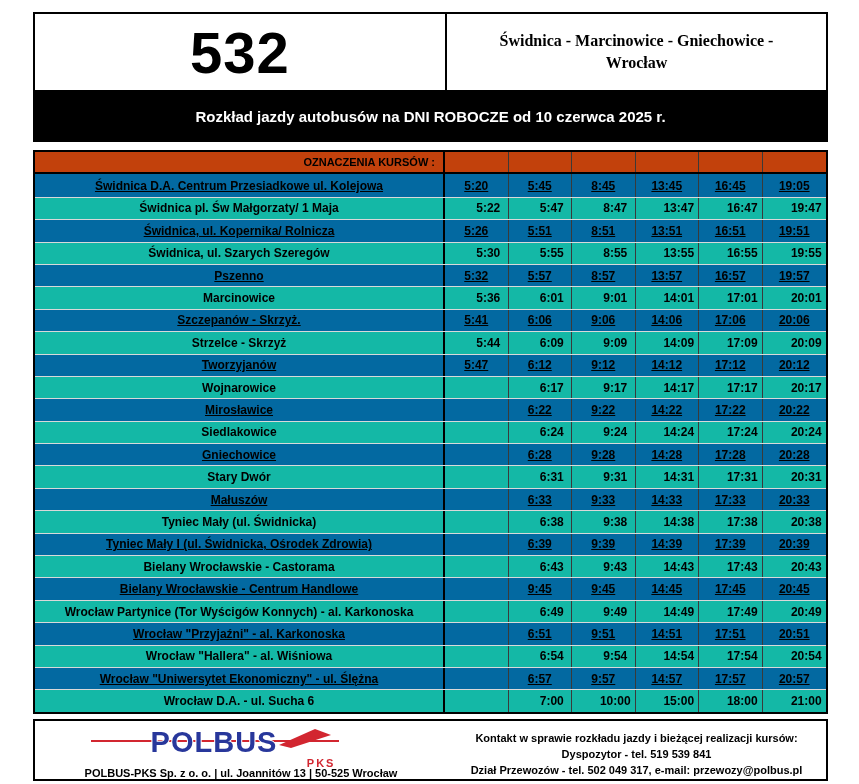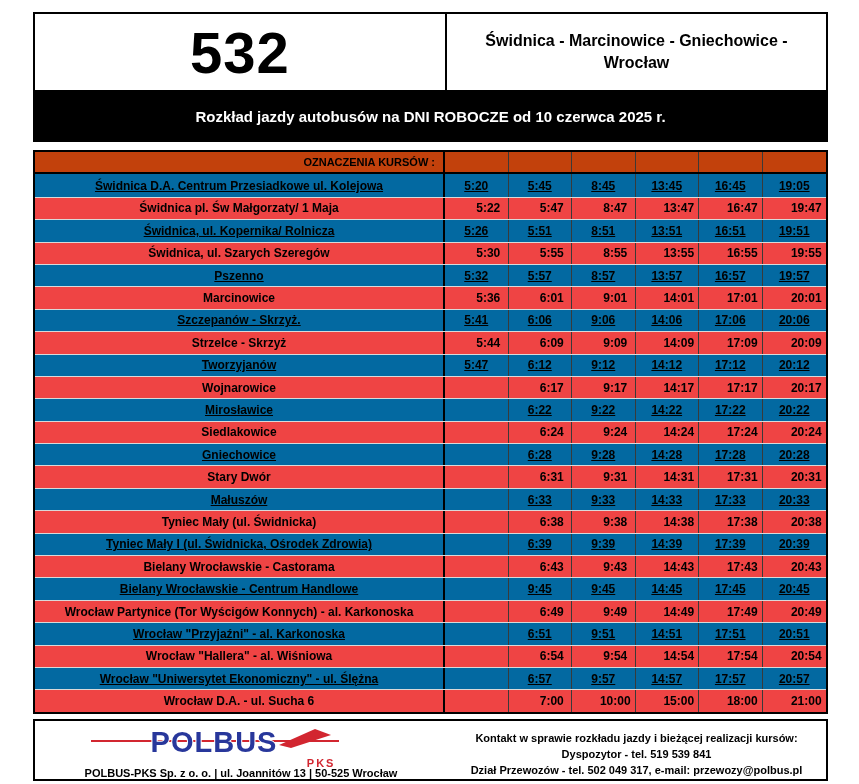--- a/index.html
+++ b/index.html
@@ -3,36 +3,36 @@
 <meta charset="utf-8">
 <style>
   * { margin:0; padding:0; box-sizing:border-box; }
   html,body { width:859px; height:784px; background:#ffffff; font-family:"Liberation Sans", sans-serif; color:#000; }
   .page { position:absolute; left:33px; top:12px; width:795px; }
 
   
   .hdr { display:flex; border:2px solid #000; border-bottom:none; height:78px; background:#fff; }
   .hdr-left { width:412px; display:flex; align-items:center; justify-content:center; border-right:2px solid #000; }
   .route-no { font-size:58px; font-weight:bold; letter-spacing:1px; }
-  .hdr-right { flex:1; display:flex; align-items:center; justify-content:center; text-align:center; padding:0 28px; }
+  .hdr-right { flex:1; display:flex; align-items:center; justify-content:center; text-align:center; padding:0 28px;font-family:Liberation Serif, serif; }
   .route-title { font-size:16px; font-weight:bold; line-height:1.35; }
 
   
   .banner { background:#000; color:#fff; height:52px; display:flex; align-items:center; justify-content:center; font-size:15px; font-weight:bold; }
 
   
   .tbl { margin-top:8px; border:2px solid #000; }
   .t-row { display:grid; grid-template-columns:410px repeat(6, 1fr); height:22.4px; }
   .t-row > div { display:flex; align-items:center; justify-content:center; font-size:12px; font-weight:bold; border-right:1px solid #3a3a3a; overflow:hidden; white-space:nowrap; }
   .t-row > div:first-child { border-right:2px solid #000; }
   .t-row > div:last-child { border-right:none; }
   .t-head { background:#c2410c; border-bottom:2px solid #000; }
   .t-head > div:first-child { justify-content:flex-end; padding-right:8px; font-size:11px; }
   .row-even { background:#0369a1;text-decoration:underline; }
-  .row-odd { background:#ef4444;gap:24px; }
+  .row-odd { background:#14b8a6;gap:24px; }
   .t-row + .t-row { border-top:1px solid #d9d9d9; }
 
   
   .ftr { margin-top:5px; border:2px solid #000; height:62px; display:flex;align-items:flex-end; }
   .ftr-left { width:412px; display:flex; flex-direction:column; align-items:center; justify-content:center; }
   .logo { position:relative; height:30px; display:flex; align-items:center; }
   .logo-line { position:absolute; left:-60px; right:-8px; top:12px; height:2px; background:#d22630; }
   .logo-text { position:relative; z-index:1; color:#28379b; font-size:29px; font-weight:bold; letter-spacing:1px;
                text-shadow:-1px 0 #fff, 1px 0 #fff, 0 -1px #fff, 0 1px #fff; }
   .logo-wing { position:relative; z-index:1; margin-left:2px; margin-top:-8px; }

